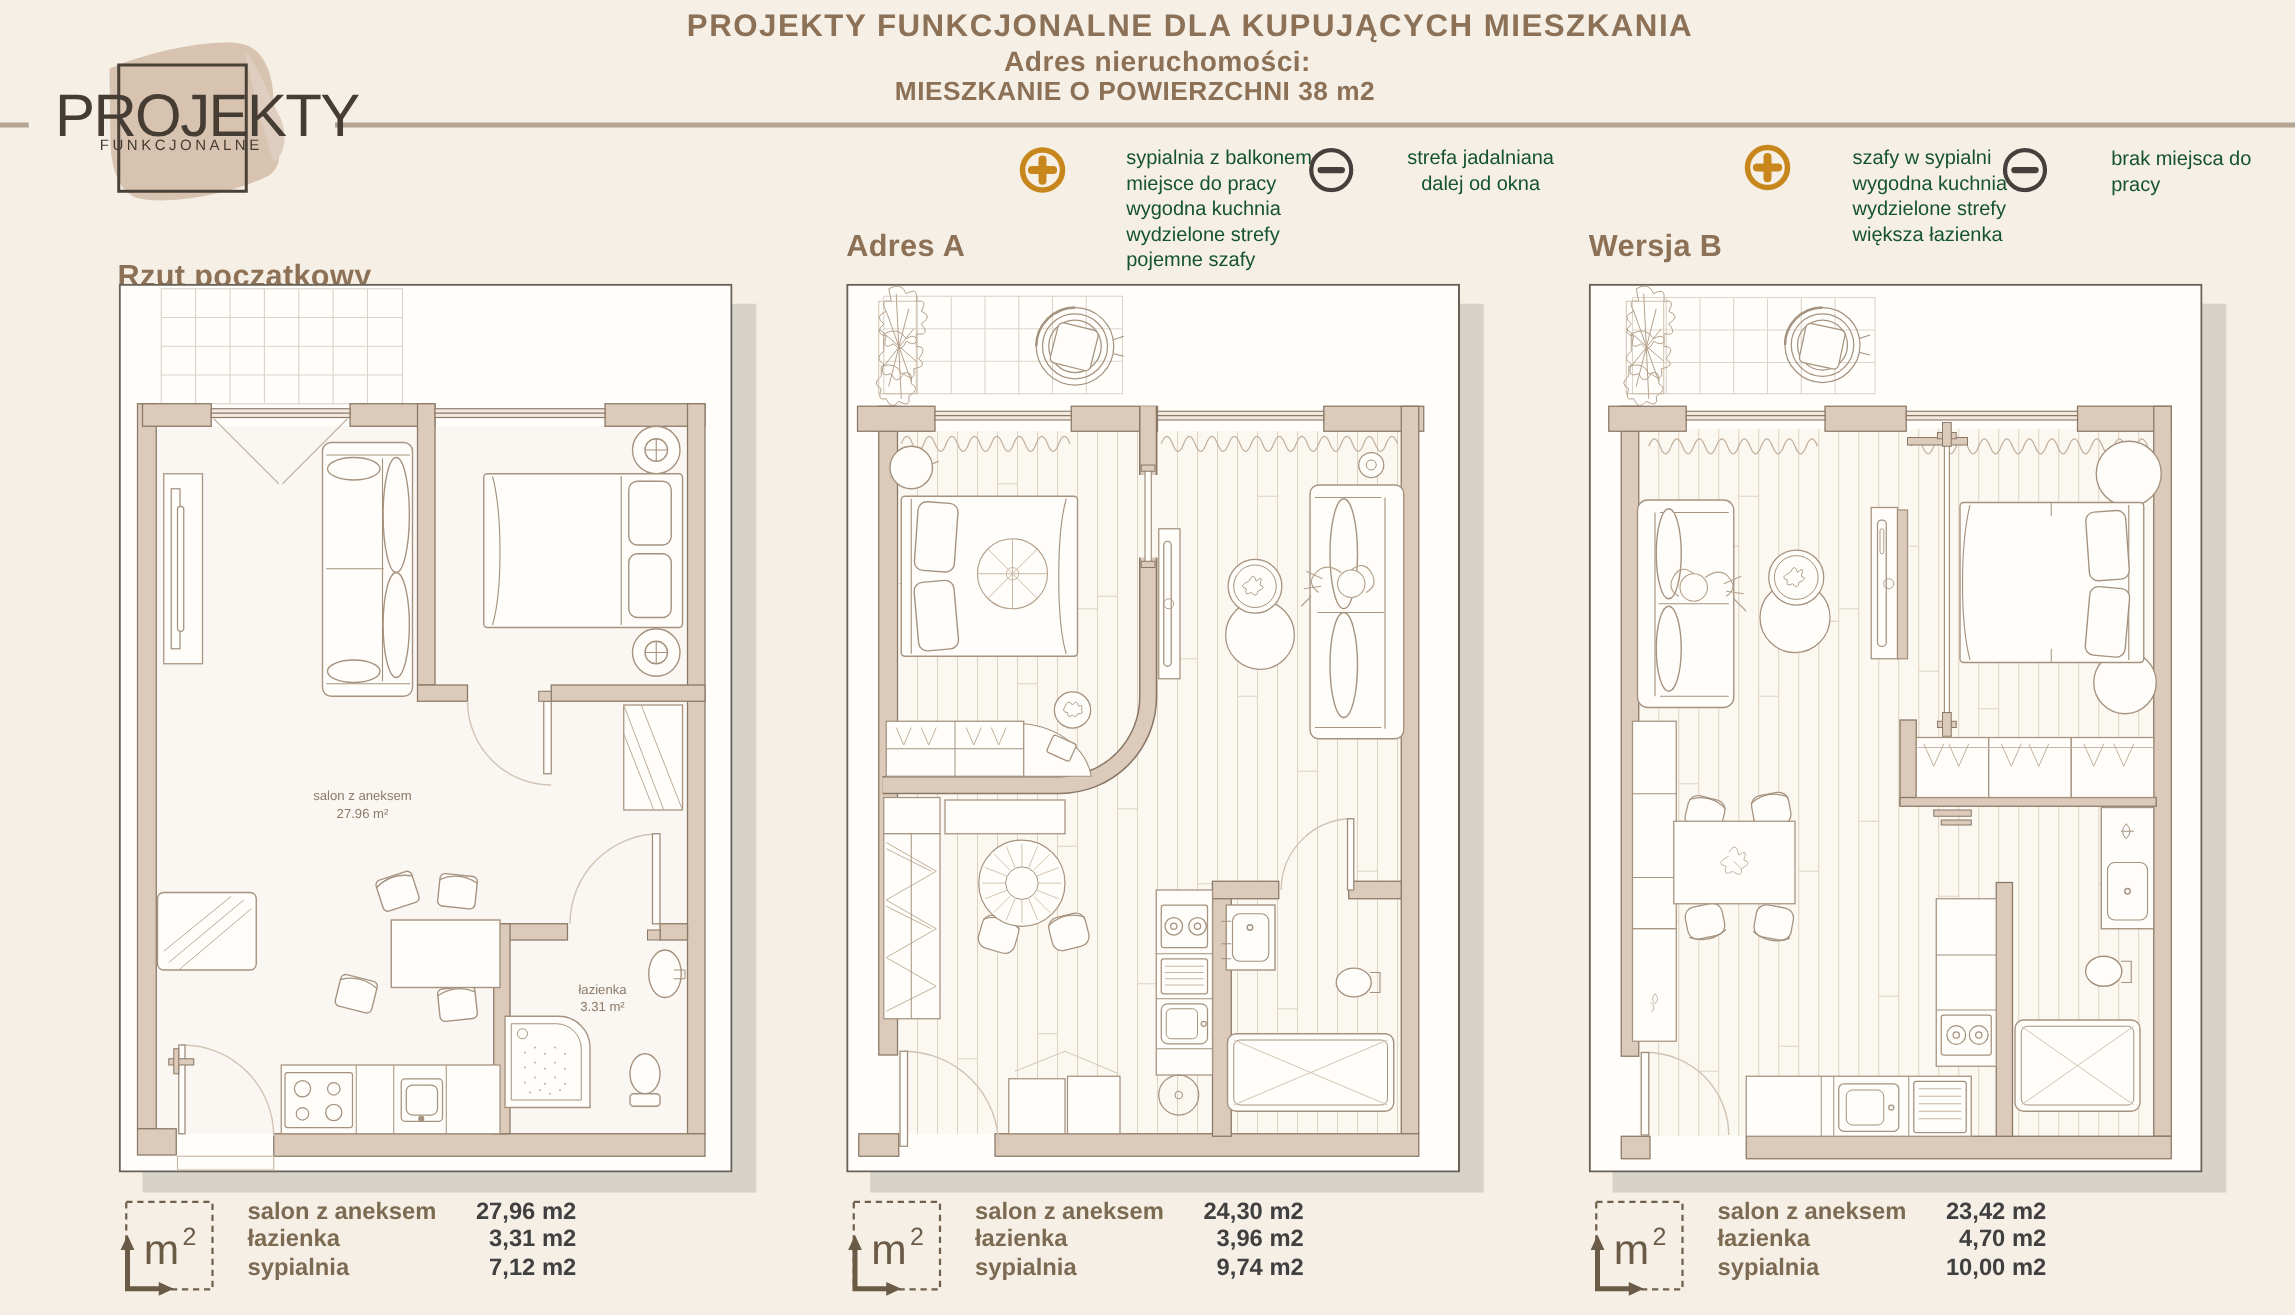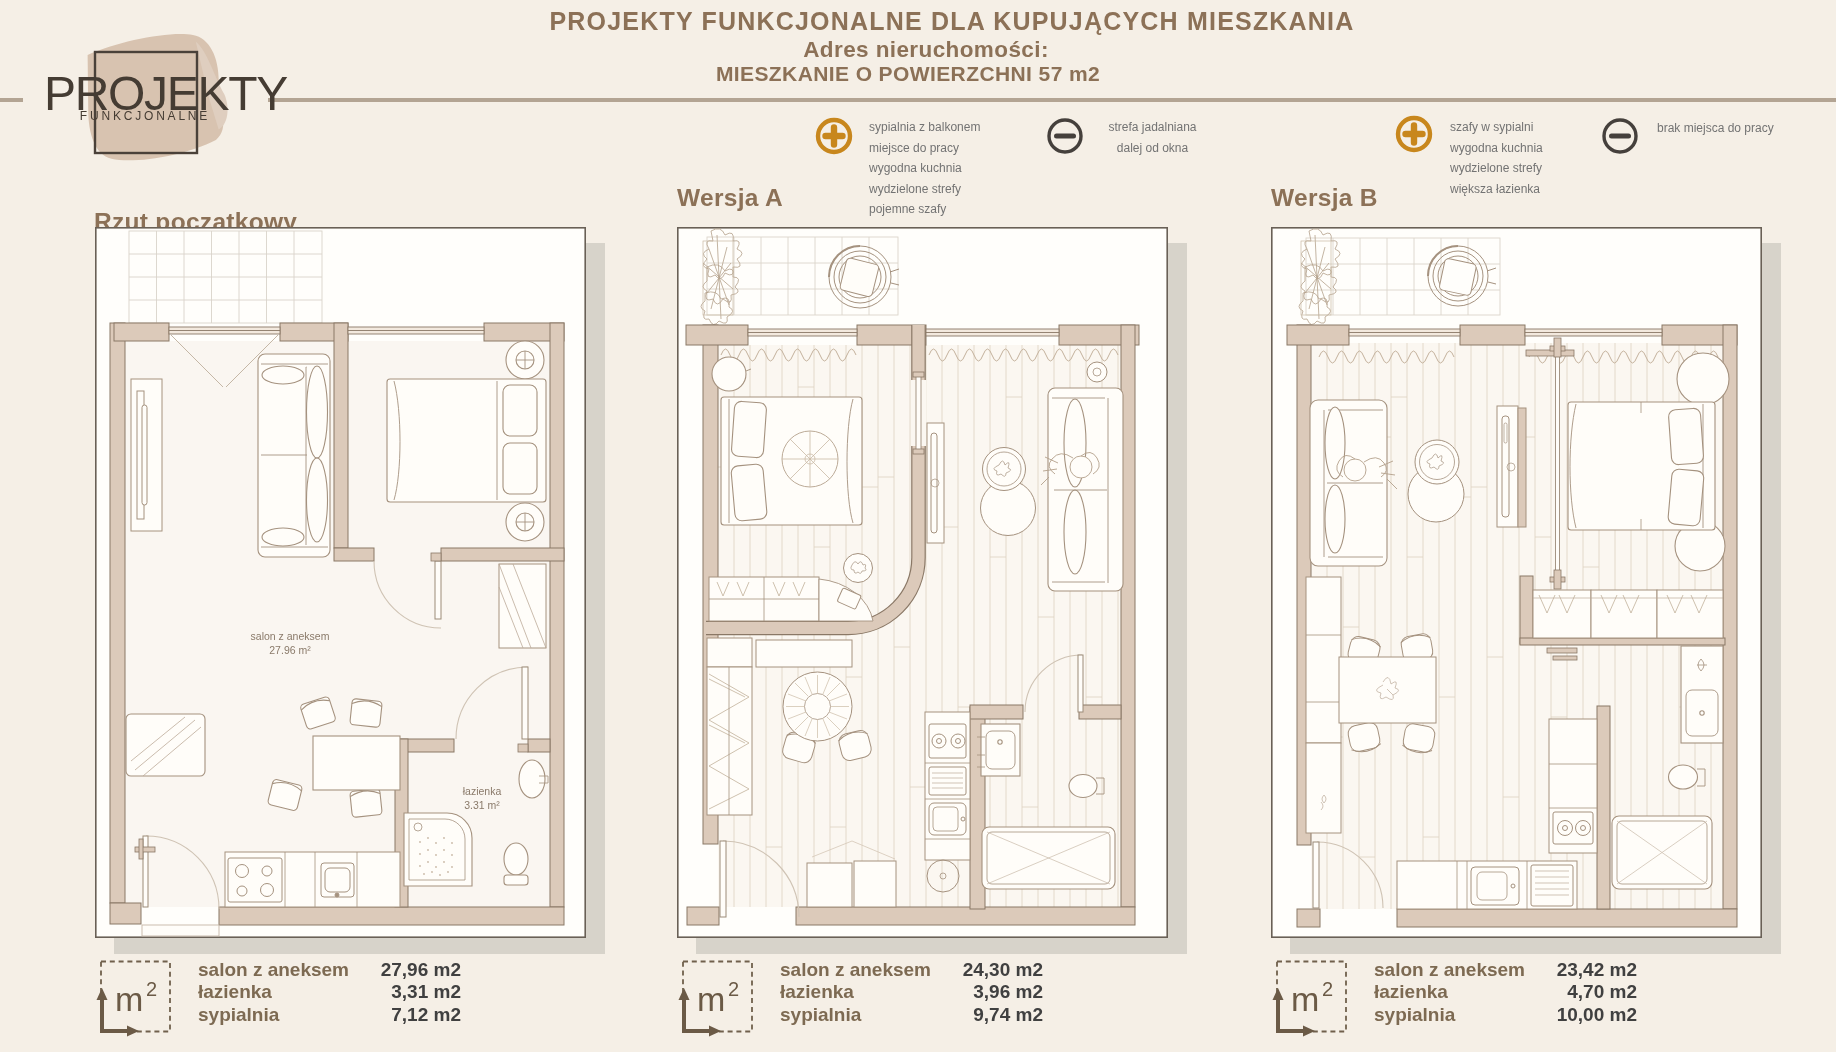--- a/index.html
+++ b/index.html
@@ -8,21 +8,21 @@
        font-family:"Liberation Sans", sans-serif;position:relative;}
   .abs{position:absolute;}
   .hrline{position:absolute;top:98px;height:4px;background:#b3a493;}
   .title1{position:absolute;top:7px;left:0;width:1904px;text-align:center;
           font-size:25px;font-weight:bold;color:#8c7157;letter-spacing:1.2px;}
   .title2{position:absolute;top:37px;left:0;width:1852px;text-align:center;
           font-size:22.5px;font-weight:bold;color:#8c7157;letter-spacing:0.4px;}
   .title3{position:absolute;top:62px;left:0;width:1816px;text-align:center;
           font-size:21px;font-weight:bold;color:#8c7157;letter-spacing:0.4px;}
   .heading{position:absolute;top:184px;font-size:24.5px;font-weight:bold;color:#8c7157;letter-spacing:0.3px;}
-  .list{position:absolute;font-size:12px;color:#737373;line-height:20.5px;}
+  .list{position:absolute;font-size:16px;color:#14532d;line-height:20.5px;margin-left:32px;}
   .list.center{text-align:center;}
   .shadow{position:absolute;width:491px;height:711px;background:#d7d3ca;}
   .legend-label{position:absolute;font-size:19px;font-weight:bold;color:#7d6a52;line-height:22.4px;}
   .legend-val{position:absolute;font-size:19px;font-weight:bold;color:#404040;line-height:22.4px;text-align:right;}
   .logo-main{position:absolute;left:44px;top:74px;width:200px;text-align:center;
              font-size:48px;line-height:40px;color:#453c33;letter-spacing:-1.3px;}
   .logo-sub{position:absolute;left:44px;top:111px;width:202px;text-align:center;
             font-size:12px;line-height:10.5px;color:#453c33;letter-spacing:2.8px;}
 </style>
 </head>
@@ -34,21 +34,21 @@
   <svg class="abs" style="left:60px;top:25px" width="200" height="145" viewBox="0 0 200 145">
     <path d="M 33 22 C 65 12 118 8 140 15 C 156 20 163 40 160 64 C 157 92 166 112 150 122 C 118 134 66 136 44 128 C 28 122 24 100 27 76 Z" fill="#d8c3b0" transform="rotate(-7 95 70)"></path>
     <path d="M 142 22 C 152 32 156 58 164 78 C 168 92 164 108 154 112 L 148 78 Z" fill="#dfcebf" transform="rotate(-7 95 70)"></path>
     <rect x="35" y="27" width="102" height="101" fill="none" stroke="#4a4139" stroke-width="2.4"></rect>
   </svg>
   <div class="logo-main">PROJEKTY</div>
   <div class="logo-sub">FUNKCJONALNE</div>
 
   <div class="title1">PROJEKTY FUNKCJONALNE DLA KUPUJĄCYCH MIESZKANIA</div>
   <div class="title2">Adres nieruchomości:</div>
-  <div class="title3">MIESZKANIE O POWIERZCHNI 57 m2</div>
+  <div class="title3">MIESZKANIE O POWIERZCHNI 38 m2</div>
 
   <svg class="abs" style="left:815px;top:117px" width="38" height="38" viewBox="0 0 38 38">
     <circle cx="19" cy="19" r="16" fill="none" stroke="#c8871d" stroke-width="4.4"></circle>
     <path d="M 10.5 19 H 27.5 M 19 10.5 V 27.5" stroke="#c8871d" stroke-width="6.4" stroke-linecap="round" fill="none"></path>
   </svg>
   <div class="list" style="left:869px;top:117px;">sypialnia z balkonem<br>miejsce do pracy<br>wygodna kuchnia<br>wydzielone strefy<br>pojemne szafy</div>
   <svg class="abs" style="left:1047px;top:118px" width="36" height="36" viewBox="0 0 36 36">
     <circle cx="18" cy="18" r="16" fill="none" stroke="#45403c" stroke-width="3.4"></circle>
     <path d="M 9.5 18 H 26.5" stroke="#45403c" stroke-width="5" stroke-linecap="round" fill="none"></path>
   </svg>
@@ -59,21 +59,21 @@
     <path d="M 10.5 19 H 27.5 M 19 10.5 V 27.5" stroke="#c8871d" stroke-width="6.4" stroke-linecap="round" fill="none"></path>
   </svg>
   <div class="list" style="left:1450px;top:117px;">szafy w sypialni<br>wygodna kuchnia<br>wydzielone strefy<br>większa łazienka</div>
   <svg class="abs" style="left:1602px;top:118px" width="36" height="36" viewBox="0 0 36 36">
     <circle cx="18" cy="18" r="16" fill="none" stroke="#45403c" stroke-width="3.4"></circle>
     <path d="M 9.5 18 H 26.5" stroke="#45403c" stroke-width="5" stroke-linecap="round" fill="none"></path>
   </svg>
   <div class="list" style="left:1657px;top:118px;">brak miejsca do pracy</div>
 
   <div class="heading" style="left:94px;margin-top:24px;">Rzut początkowy</div>
-  <div class="heading" style="left:677px;">Wersja A</div>
+  <div class="heading" style="left:677px;">Adres A</div>
   <div class="heading" style="left:1271px;">Wersja B</div>
 
   <div class="shadow" style="left:114px;top:243px;"></div>
   <div class="shadow" style="left:696px;top:243px;"></div>
   <div class="shadow" style="left:1290px;top:243px;"></div>
 
   <svg id="plan1" class="abs" style="left:95px;top:227px" width="491" height="711" viewBox="0 0 491 711">
     <rect x="0.8" y="0.8" width="489.4" height="709.4" fill="#fffefb" stroke="#696056" stroke-width="1.6"></rect>
 
     <rect x="30" y="114" width="425" height="566" fill="#faf6f1"></rect>

